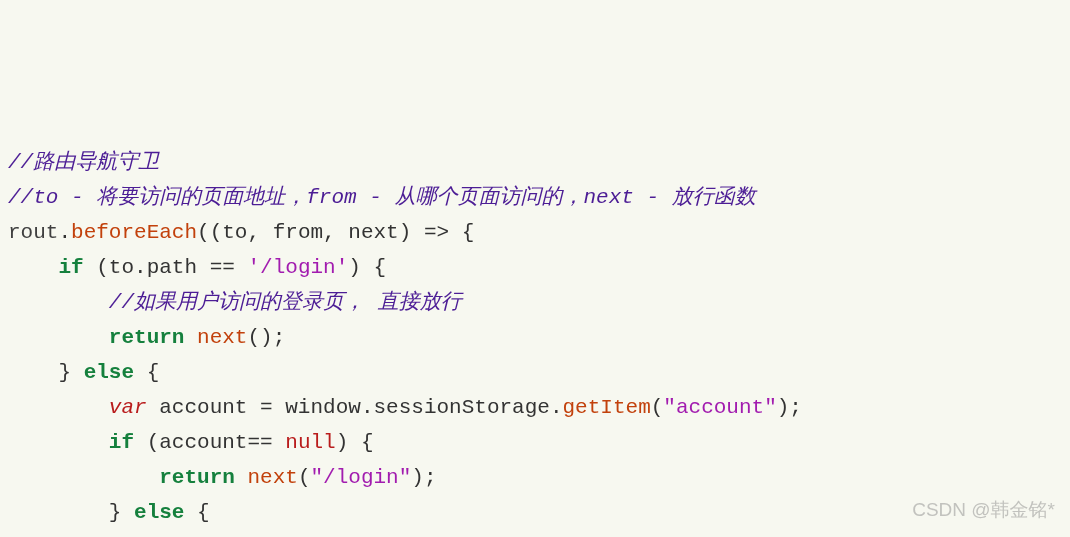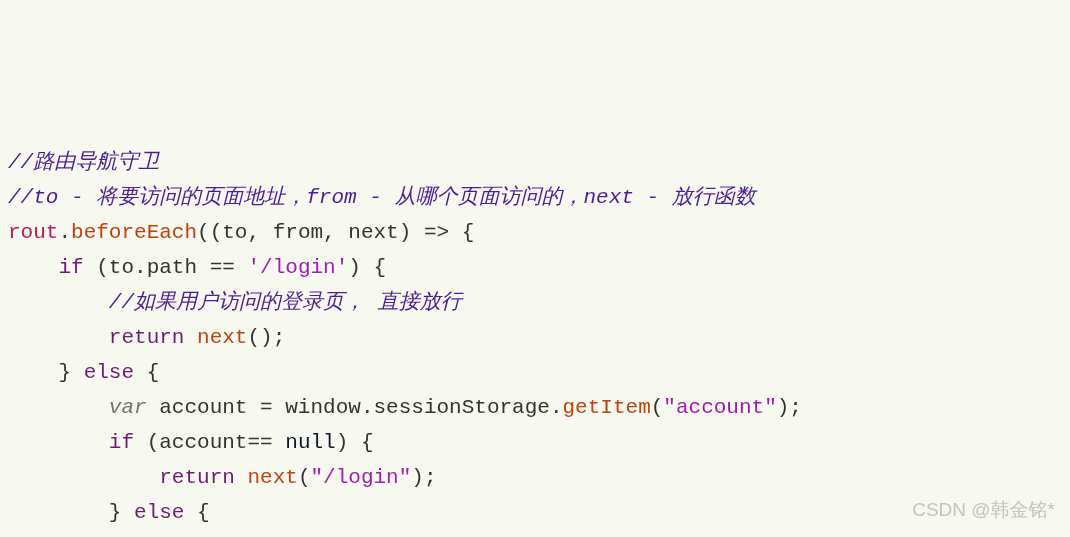--- a/index.html
+++ b/index.html
@@ -23,40 +23,41 @@
     .line {
       position: relative;
       display: block;
       min-height: 35px;
     }
     .comment {
       color: #4c1d95;
       font-style: italic;
     }
     .identifier {
-      color: #be185d;
+      color: #404040;
     }
     .method {
       color: #c2410c;
     }
     .punct {
       color: #333333;
     }
     .keyword {
-      color: #701a75;
+      color: #15803d;
+      font-weight: bold;
     }
     .var-keyword {
-      color: #737373;
+      color: #b91c1c;
       font-style: italic;
     }
     .string {
       color: #a21caf;
     }
     .null-keyword {
-      color: #0f172a;
+      color: #b91c1c;
     }
     .watermark {
       position: absolute;
       bottom: 10px;
       right: 15px;
       font-size: 19px;
       color: rgba(128,128,128,0.45);
       font-family: sans-serif;
       font-style: normal;
       white-space: nowrap;

